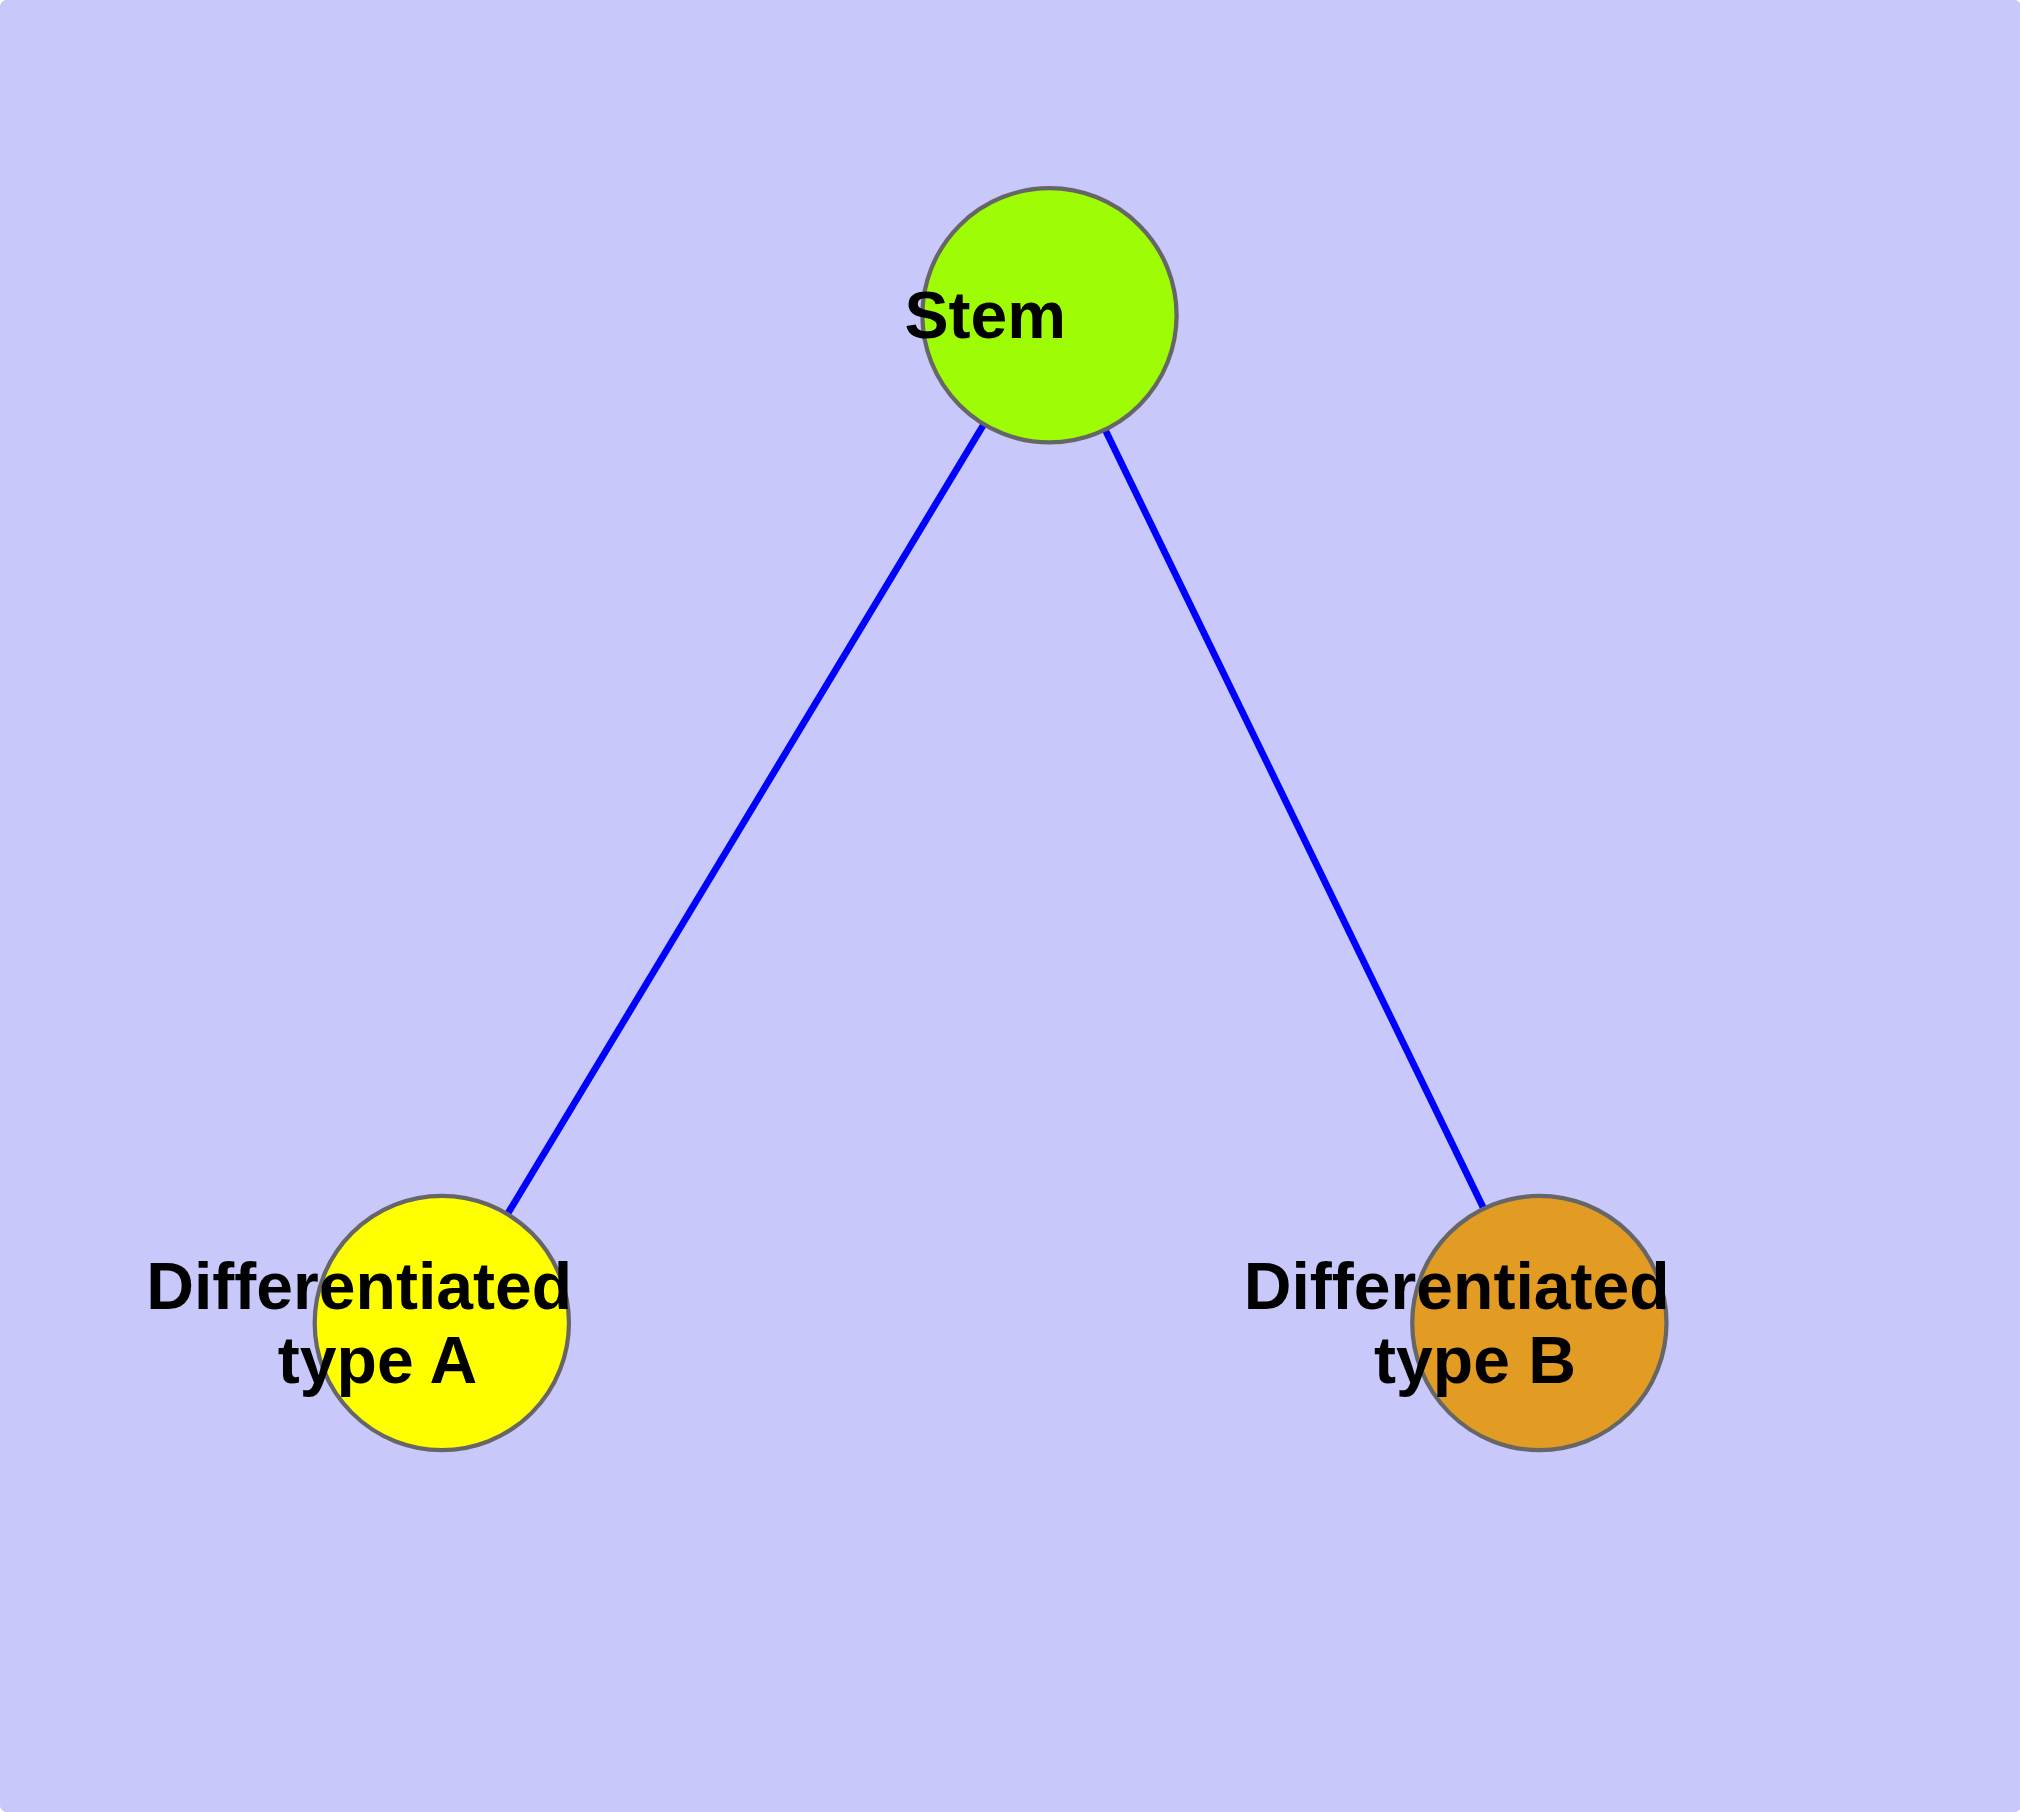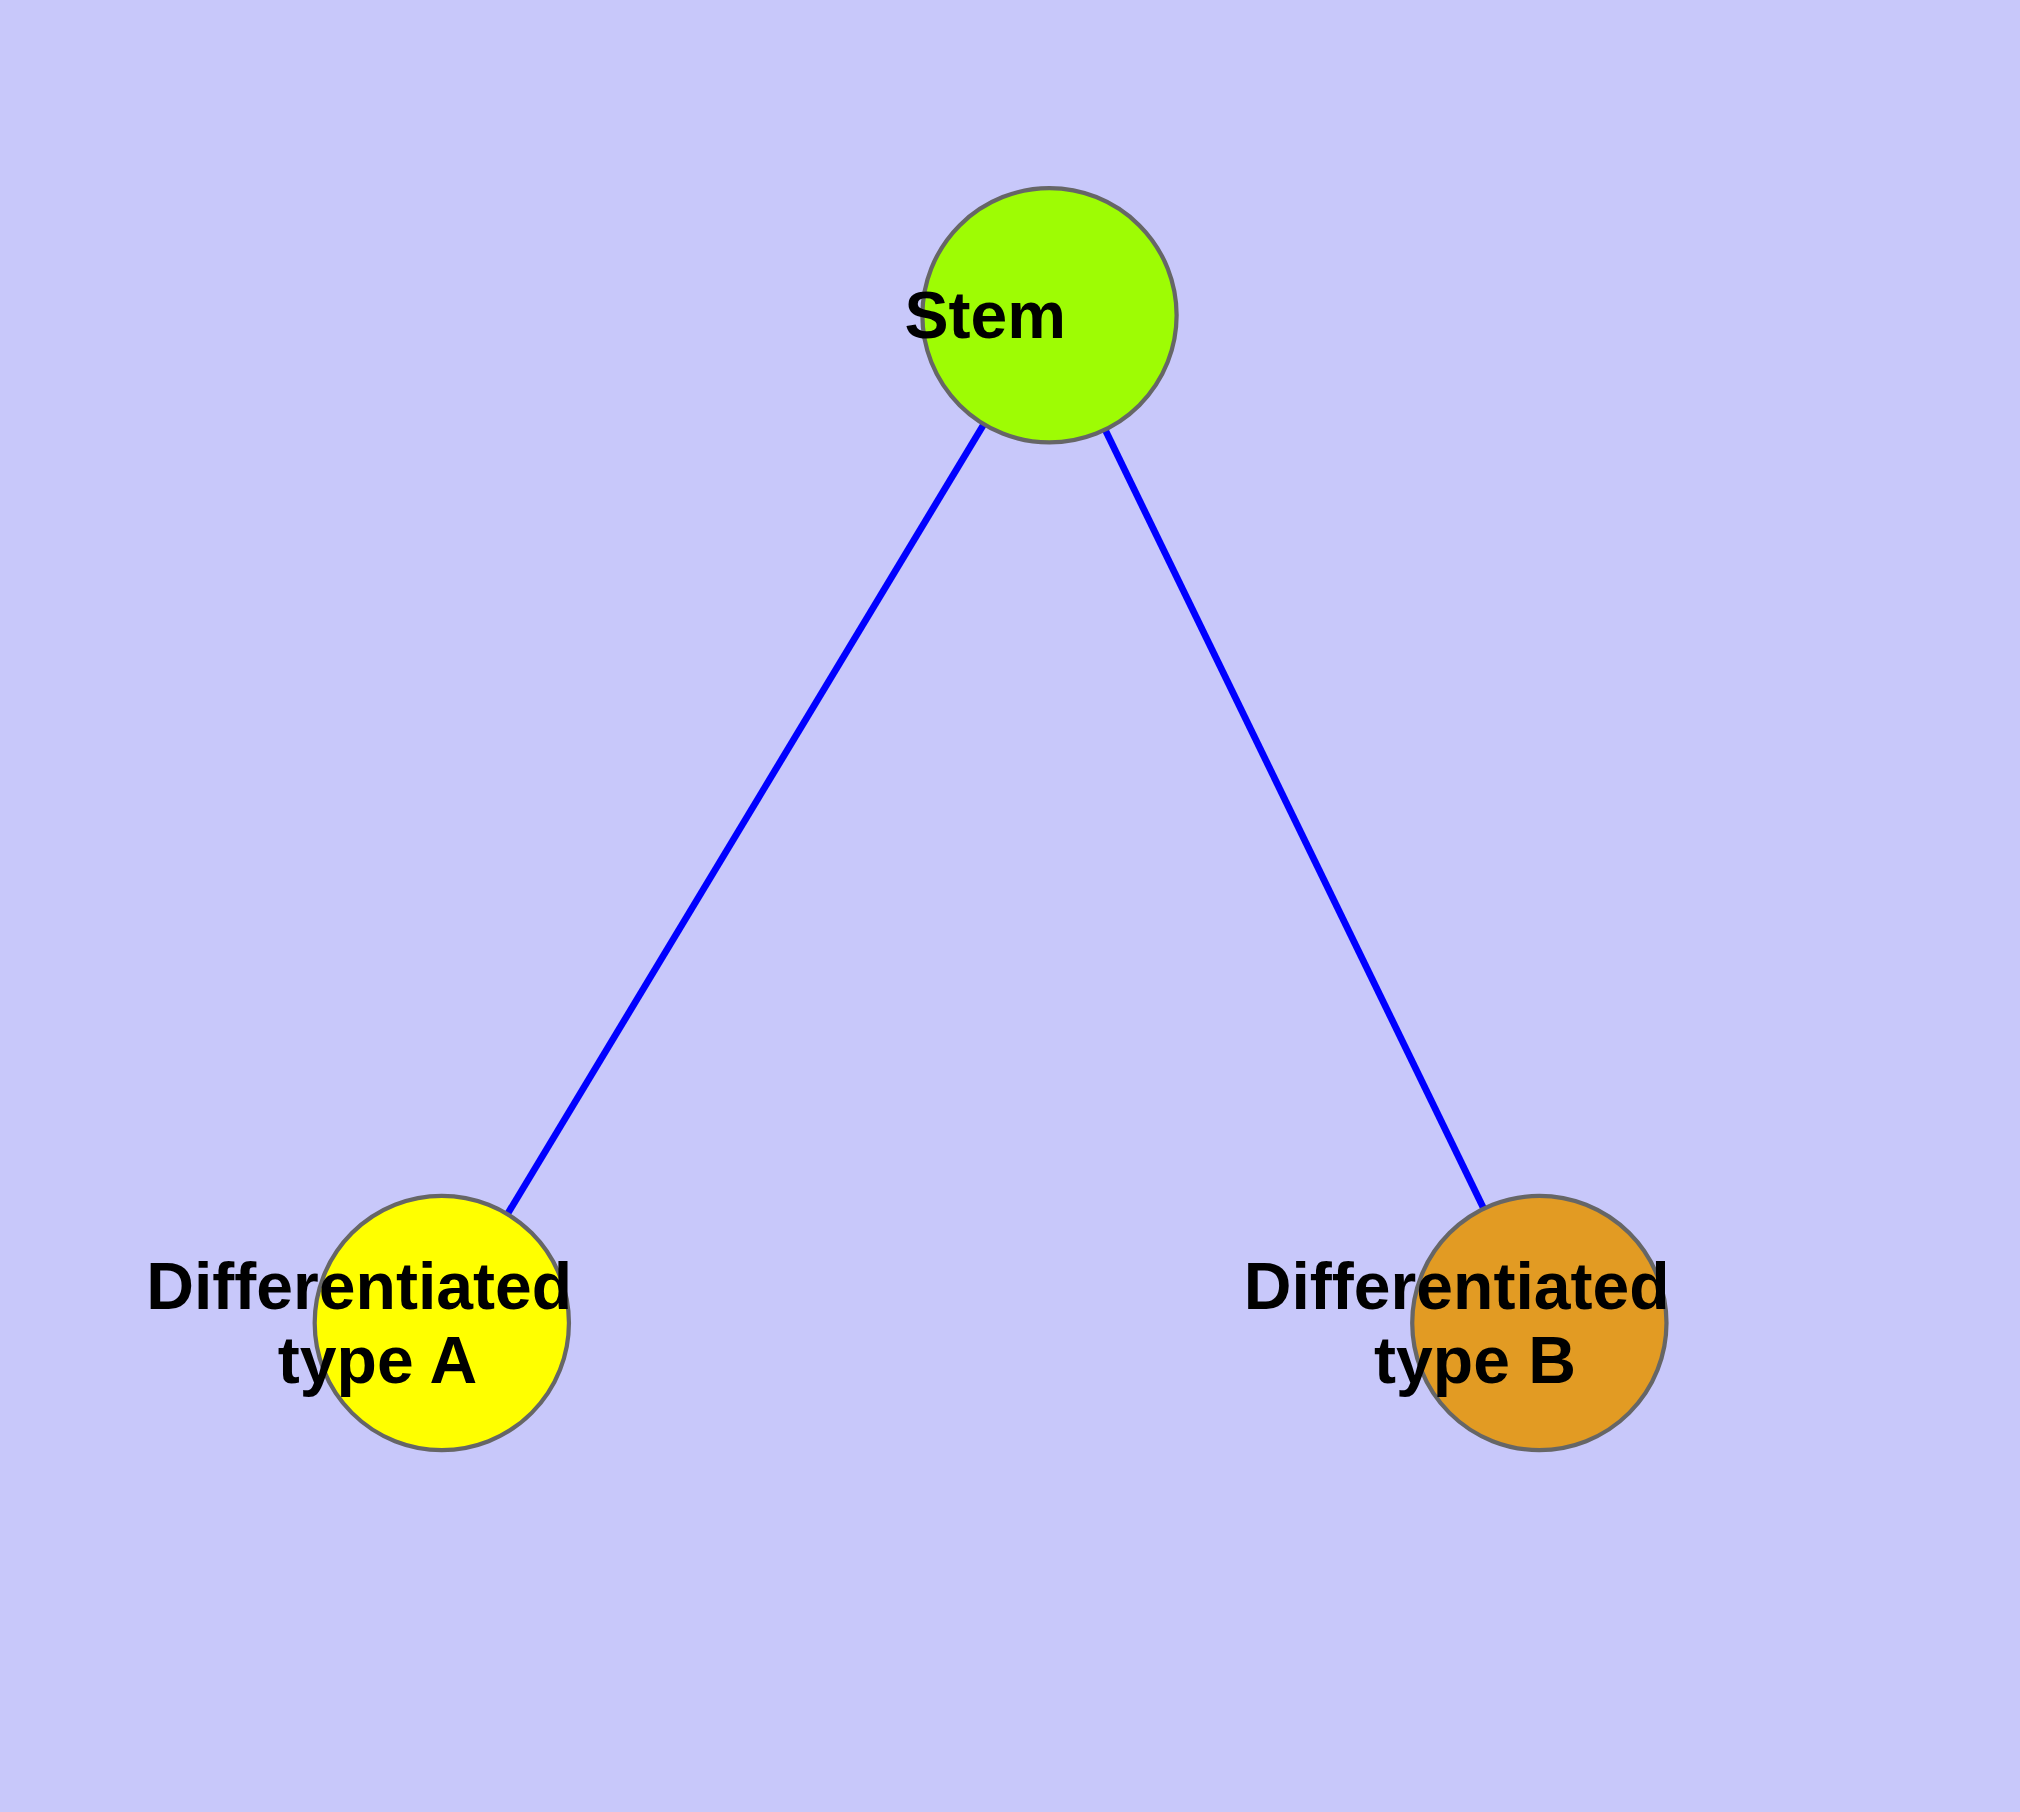--- a/index.html
+++ b/index.html
@@ -8,20 +8,21 @@
     padding: 0;
     background: #ffffff;
   }
   #stage {
     position: relative;
     width: 2021px;
     height: 1812px;
     background: #c8c8fa;
     overflow: hidden;
     font-family: "Liberation Sans", sans-serif;
+    border-radius: 7px;
   }
   #graph-svg {
     position: absolute;
     left: 0;
     top: 0;
     width: 2021px;
     height: 1812px;
     display: block;
   }
   .node-label {

